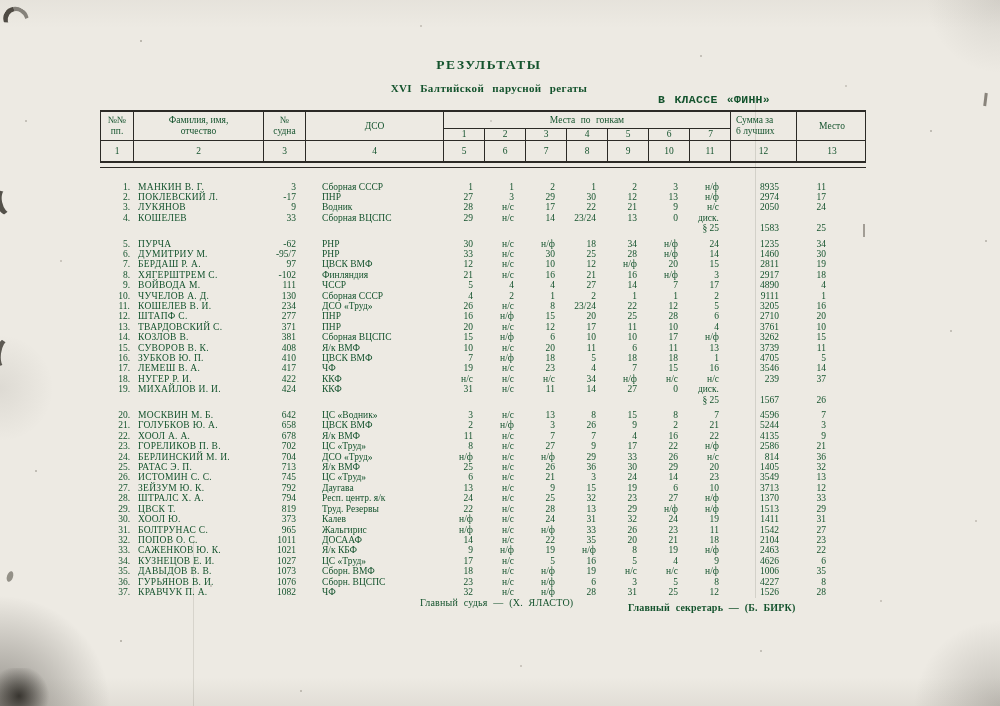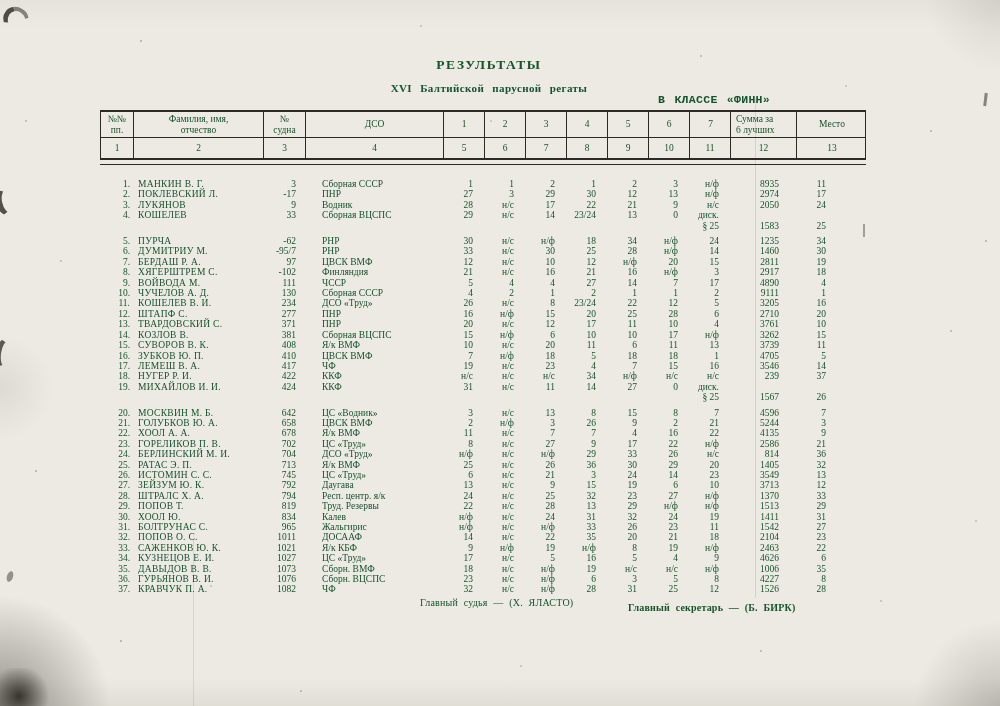--- a/index.html
+++ b/index.html
@@ -113,20 +113,21 @@
 
     <div class="thead">
       <div class="th">№№
 пп.</div>
       <div class="th">Фамилия, имя,
 отчество</div>
       <div class="th">№
 судна</div>
       <div class="th">ДСО</div>
       <div class="th th-races">
+        <div class="races-label">Места по гонкам</div>
         <div class="races-nums">
           <span>1</span>
           <span>2</span>
           <span>3</span>
           <span>4</span>
           <span>5</span>
           <span>6</span>
           <span>7</span>
         </div>
       </div>
@@ -576,37 +577,37 @@
         <span class="c col-race">25</span>
         <span class="c col-race">32</span>
         <span class="c col-race">23</span>
         <span class="c col-race">27</span>
         <span class="c col-race">н/ф</span>
         <span class="c col-sum">1370</span>
         <span class="c col-place">33</span>
       </div>
         <div class="trow">
         <span class="c col-num">29.</span>
-        <span class="c col-name">ПОПОВ Т.</span>
+        <span class="c col-name">ЦВСК Т.</span>
         <span class="c col-boat">819</span>
         <span class="c col-club">Труд. Резервы</span>
         <span class="c col-race">22</span>
         <span class="c col-race">н/с</span>
         <span class="c col-race">28</span>
         <span class="c col-race">13</span>
         <span class="c col-race">29</span>
         <span class="c col-race">н/ф</span>
         <span class="c col-race">н/ф</span>
         <span class="c col-sum">1513</span>
         <span class="c col-place">29</span>
       </div>
         <div class="trow">
         <span class="c col-num">30.</span>
         <span class="c col-name">ХООЛ Ю.</span>
-        <span class="c col-boat">834</span>
+        <span class="c col-boat">373</span>
         <span class="c col-club">Калев</span>
         <span class="c col-race">н/ф</span>
         <span class="c col-race">н/с</span>
         <span class="c col-race">24</span>
         <span class="c col-race">31</span>
         <span class="c col-race">32</span>
         <span class="c col-race">24</span>
         <span class="c col-race">19</span>
         <span class="c col-sum">1411</span>
         <span class="c col-place">31</span>

